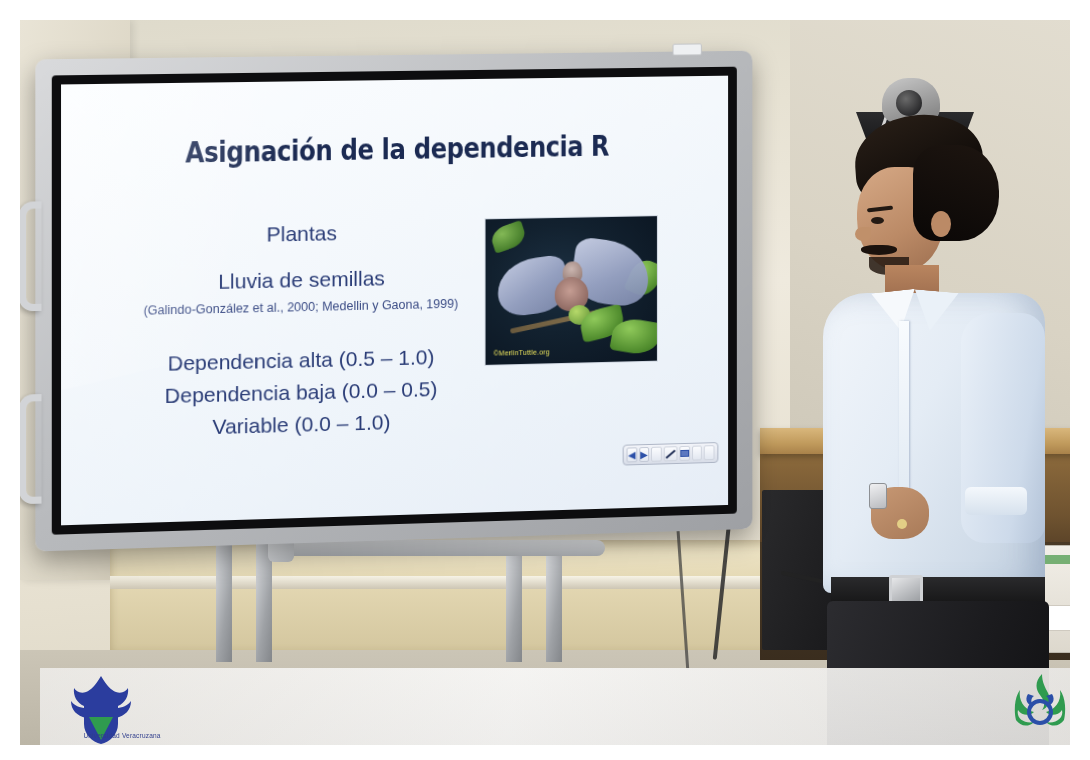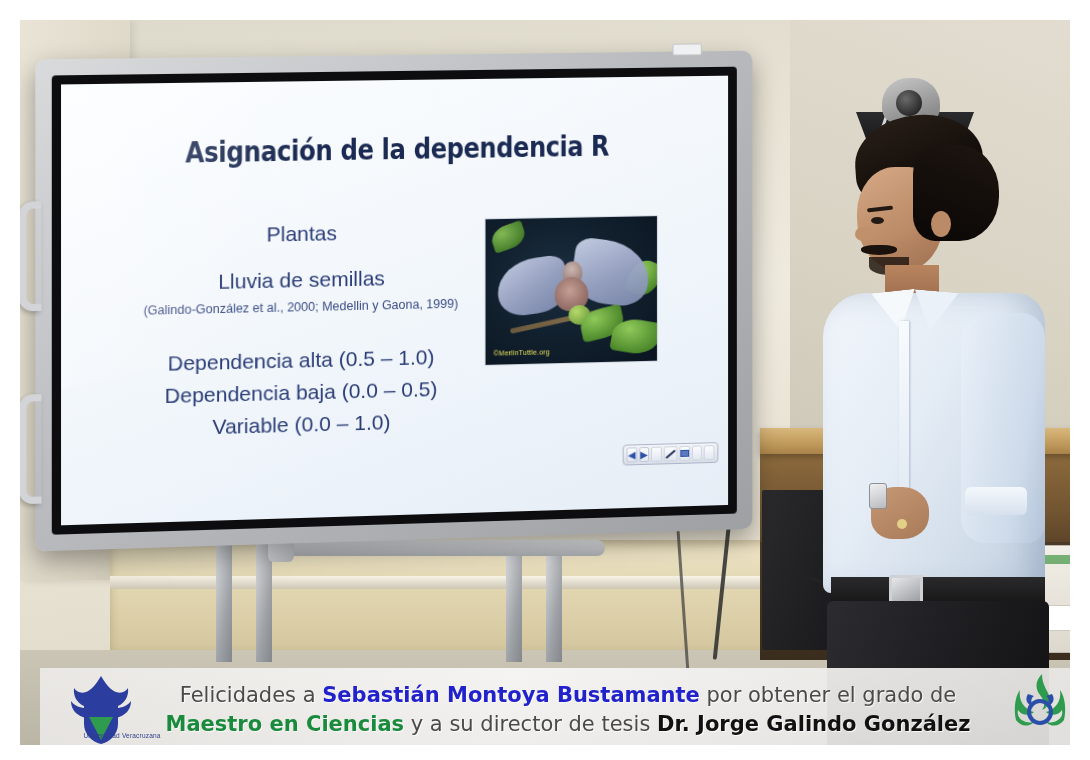--- a/index.html
+++ b/index.html
@@ -364,28 +364,20 @@
 
       <div class="uv-logo">
         <svg viewBox="0 0 78 72" width="78" height="72" aria-hidden="true">
           <path d="M39 2 C33 12 29 16 24 18 C18 20 14 17 12 14 C11 22 15 29 22 32 L22 34 C15 33 11 30 9 27 C9 36 15 42 24 44 L39 44 L54 44 C63 42 69 36 69 27 C67 30 63 33 56 34 L56 32 C63 29 67 22 66 14 C64 17 60 20 54 18 C49 16 45 12 39 2 Z" fill="#2b3d9e"></path>
           <path d="M22 40 L56 40 L56 50 C56 60 48 68 39 70 C30 68 22 60 22 50 Z" fill="#2b3d9e"></path>
           <path d="M27 43 L51 43 L39 66 Z" fill="#2f9b4f"></path>
         </svg>
         <div class="uv-label">Universidad Veracruzana</div>
       </div>
 
-      <div class="banner-text">
-        <div class="banner-line">
-          <span>Felicidades a </span><span class="b-name">Sebastián Montoya Bustamante</span><span> por obtener el grado de</span>
-        </div>
-        <div class="banner-line">
-          <span class="b-degree">Maestro en Ciencias</span><span> y a su director de tesis </span><span class="b-dir">Dr. Jorge Galindo González</span>
-        </div>
-      </div>
 
       <div class="inb-logo">
         <svg viewBox="0 0 84 60" width="84" height="60" aria-hidden="true">
           <path d="M44 2 C36 10 38 18 42 23 C46 28 48 33 44 38 C50 36 54 28 50 21 C47 15 44 10 44 2 Z" fill="#2f9b4f"></path>
           <path d="M22 18 C20 30 28 38 36 40 C32 44 24 44 20 38 C18 46 26 52 36 50 C30 56 22 54 18 48 C16 40 16 26 22 18 Z" fill="#2f9b4f"></path>
           <path d="M62 18 C68 26 68 40 66 48 C62 54 54 56 48 50 C58 52 66 46 64 38 C60 44 52 44 48 40 C56 38 64 30 62 18 Z" fill="#2f9b4f"></path>
           <circle cx="42" cy="40" r="11" fill="none" stroke="#2b4fa8" stroke-width="4"></circle>
           <path d="M30 22 C26 28 30 34 36 34 C32 30 33 26 36 24 Z" fill="#2b4fa8"></path>
           <path d="M54 22 C58 28 54 34 48 34 C52 30 51 26 48 24 Z" fill="#2b4fa8"></path>
         </svg>

